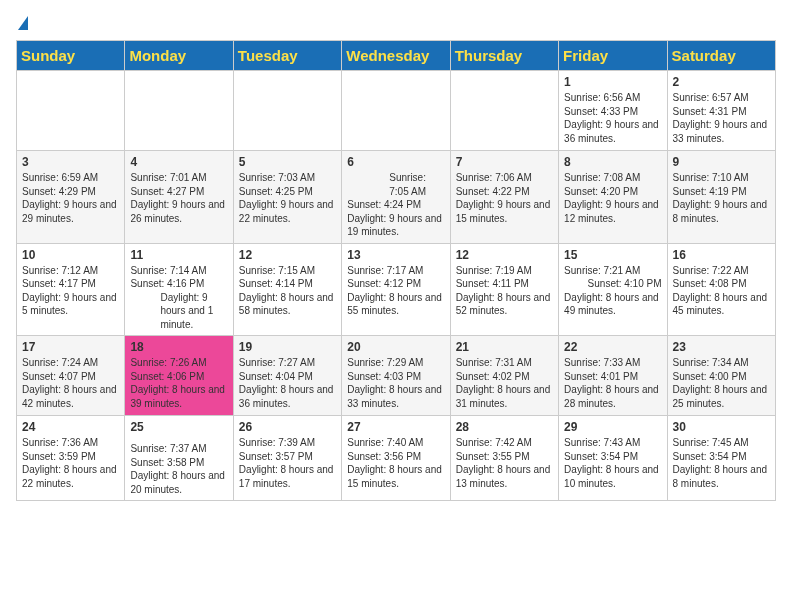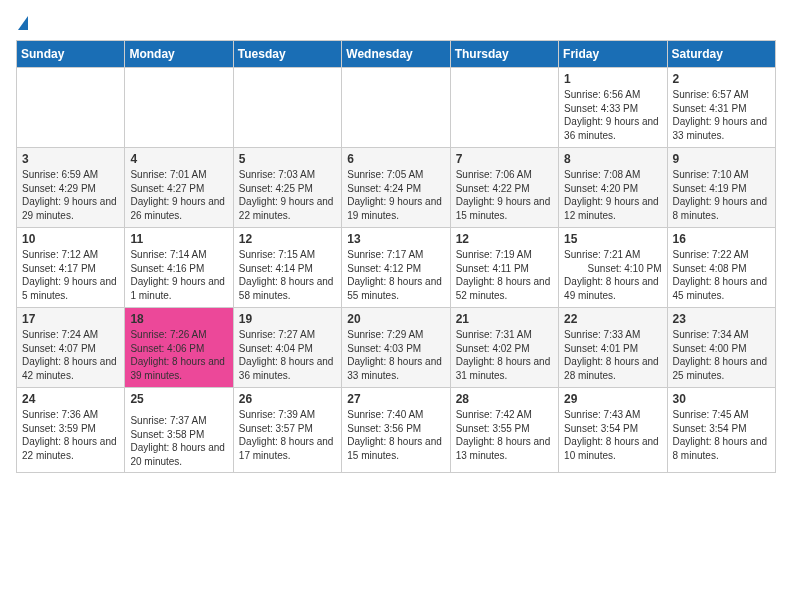--- a/index.html
+++ b/index.html
@@ -51,22 +51,22 @@
       font-size: 16px;
       color: #555;
     }
     table {
       width: 100%;
       border-collapse: collapse;
       table-layout: fixed;
     }
     th {
       background-color: #1a6eb5;
-      color: #ffffff;
-      font-size: 12px;
+      color: #fde047;
+      font-size: 15px;
       font-weight: bold;
       padding: 6px 4px;
       text-align: left;
       border: 1px solid #ccc;
     }
     td {
       vertical-align: top;
       border: 1px solid #ccc;
       padding: 4px 5px;
       font-size: 10px;
@@ -148,21 +148,21 @@
           <span style="display: block; line-height: 1.35;">Daylight: 9 hours and 26 minutes.</span>
         </td>
         <td style="background: rgb(245, 245, 245);">
           <span class="day-num">5</span>
           <span style="display: block; line-height: 1.35;">Sunrise: 7:03 AM</span>
           <span style="display: block; line-height: 1.35;">Sunset: 4:25 PM</span>
           <span style="display: block; line-height: 1.35;">Daylight: 9 hours and 22 minutes.</span>
         </td>
         <td style="background: rgb(245, 245, 245);">
           <span class="day-num">6</span>
-          <span style="display: block; line-height: 1.35;">Sunrise: 7:05 AM</span>
+          <span style="display: block; line-height: 1.35; margin-left: 42px;">Sunrise: 7:05 AM</span>
           <span style="display: block; line-height: 1.35;">Sunset: 4:24 PM</span>
           <span style="display: block; line-height: 1.35;">Daylight: 9 hours and 19 minutes.</span>
         </td>
         <td style="background: rgb(245, 245, 245);">
           <span class="day-num">7</span>
           <span style="display: block; line-height: 1.35;">Sunrise: 7:06 AM</span>
           <span style="display: block; line-height: 1.35;">Sunset: 4:22 PM</span>
           <span style="display: block; line-height: 1.35;">Daylight: 9 hours and 15 minutes.</span>
         </td>
         <td style="background: rgb(245, 245, 245);">
@@ -182,21 +182,21 @@
         <td>
           <span class="day-num">10</span>
           <span style="display: block; line-height: 1.35;">Sunrise: 7:12 AM</span>
           <span style="display: block; line-height: 1.35;">Sunset: 4:17 PM</span>
           <span style="display: block; line-height: 1.35;">Daylight: 9 hours and 5 minutes.</span>
         </td>
         <td>
           <span class="day-num">11</span>
           <span style="display: block; line-height: 1.35;">Sunrise: 7:14 AM</span>
           <span style="display: block; line-height: 1.35;">Sunset: 4:16 PM</span>
-          <span style="display: block; line-height: 1.35;">Daylight: 9 hours and 1 minute.</span>
+          <span style="display: block; line-height: 1.35; margin-left: 30px;">Daylight: 9 hours and 1 minute.</span>
         </td>
         <td>
           <span class="day-num">12</span>
           <span style="display: block; line-height: 1.35;">Sunrise: 7:15 AM</span>
           <span style="display: block; line-height: 1.35;">Sunset: 4:14 PM</span>
           <span style="display: block; line-height: 1.35;">Daylight: 8 hours and 58 minutes.</span>
         </td>
         <td>
           <span class="day-num">13</span>
           <span style="display: block; line-height: 1.35;">Sunrise: 7:17 AM</span>

